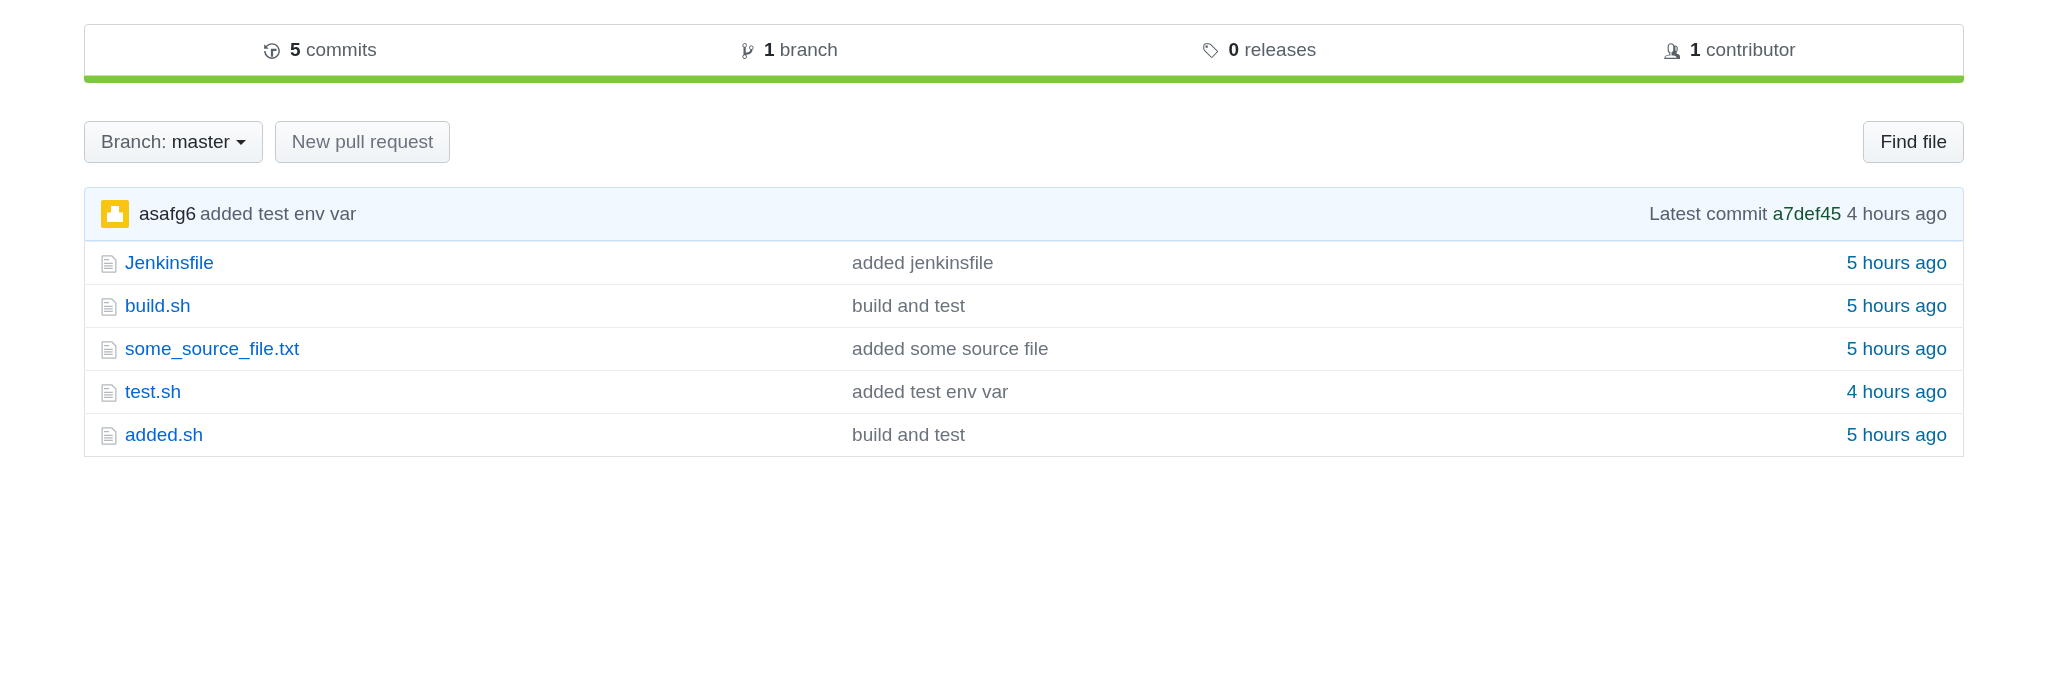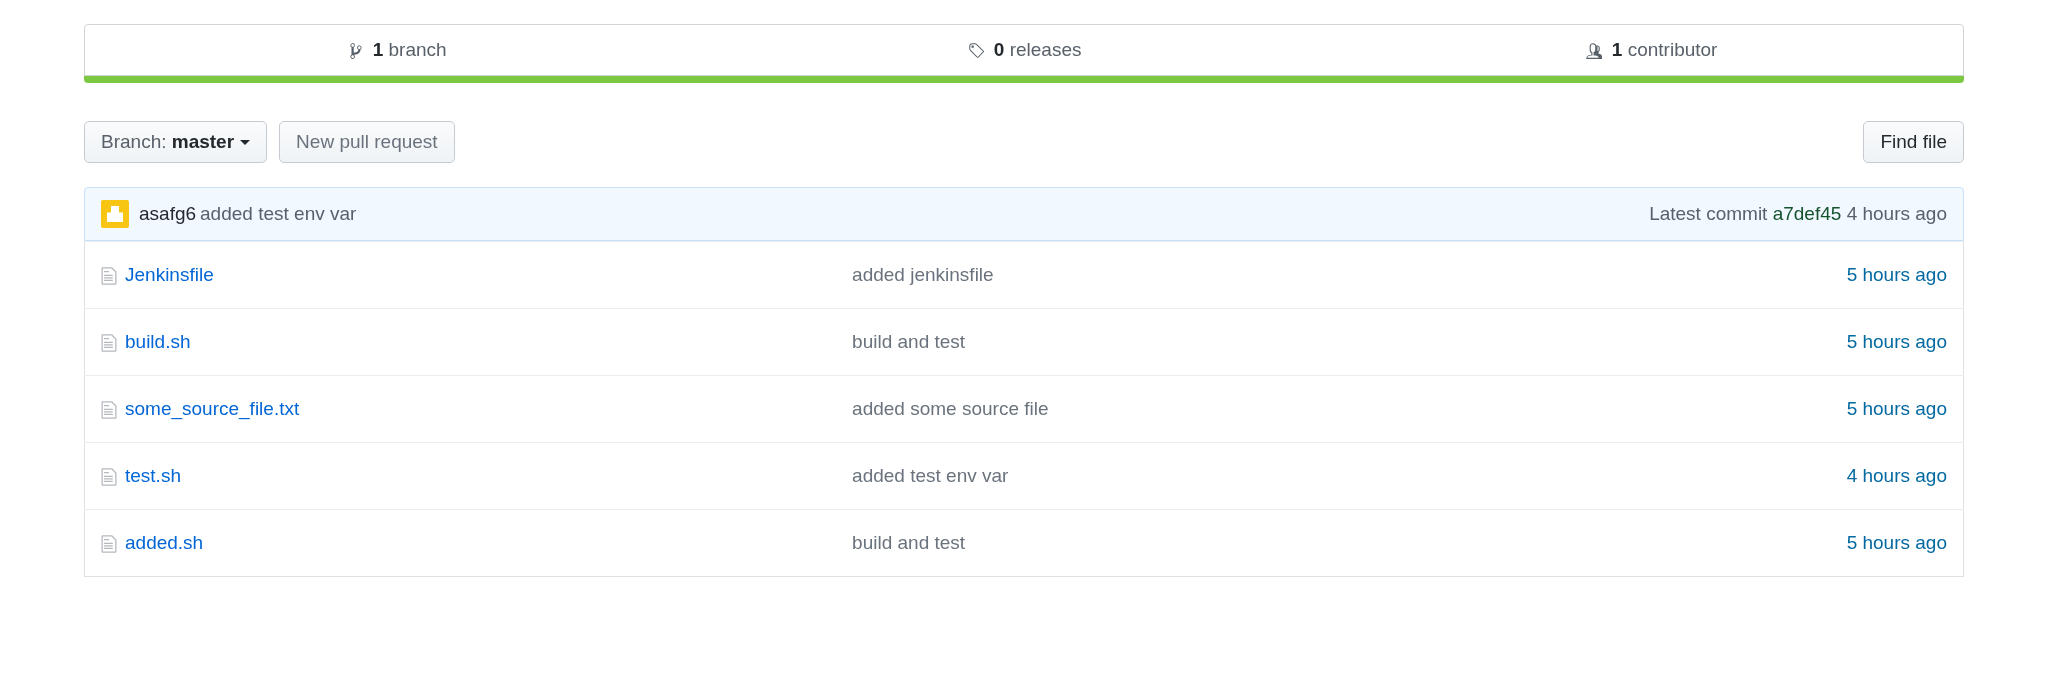--- a/index.html
+++ b/index.html
@@ -5,46 +5,53 @@
     * { margin:0; padding:0; box-sizing:border-box; }
     body { font-family:-apple-system,BlinkMacSystemFont,"Segoe UI",Helvetica,Arial,sans-serif; color:#24292e; background:#fff; padding:24px 84px; font-size:19px; }
     .stats-bar { display:flex; border:1px solid #d1d5da; border-radius:4px 4px 0 0; overflow:hidden; }
     .stat { flex:1; text-align:center; padding:14px 0; color:#586069; cursor:pointer; }
     .stat strong { color:#24292e; font-weight:600; }
     .stat-icon { display:inline-block; vertical-align:middle; margin-right:4px; fill:#586069; }
     .accent { height:7px; background:#7bc843; margin-bottom:38px; border-radius:0 0 4px 4px; }
     .toolbar { display:flex; align-items:center; margin-bottom:24px; }
     .btn { border:1px solid #c6cbd1; background:linear-gradient(#fafbfc,#eff3f6); padding:8px 16px; border-radius:5px; font-size:19px; color:#24292e; cursor:pointer; line-height:24px; }
     .branch-prefix { color:#586069; }
-    .branch-name { font-weight:700; }
+    .branch-name { font-weight:400; }
     .caret { display:inline-block; width:0; height:0; border-left:5px solid transparent; border-right:5px solid transparent; border-top:5px solid #24292e; margin-left:6px; vertical-align:middle; }
     .caret.white { border-top-color:#fff; }
     .btn-light { color:#6a737d; margin-left:12px; }
     .spacer { flex:1; }
     .btn-green { background:linear-gradient(#34d058,#28a745); color:#fff; font-weight:600; border:1px solid #24963e; margin-left:12px; }
     .commit-bar { border:1px solid #c8e1ff; background:#f1f8ff; border-radius:4px 4px 0 0; padding:12px 16px; display:flex; align-items:center; }
     .avatar { width:28px; height:28px; background:#f9c513; border-radius:2px; margin-right:10px; display:flex; align-items:center; justify-content:center; }
     .avatar::before { content:""; width:16px; height:16px; background:#fff; clip-path:polygon(25% 0,75% 0,75% 40%,100% 40%,100% 100%,0 100%,0 40%,25% 40%); }
     .commit-bar .user { font-weight:400; }
     .commit-bar .msg { color:#586069; margin-left:4px; }
     .commit-meta { margin-left:auto; color:#586069; }
     .commit-meta code { color:#14532d; font-family:inherit; }
     table { width:100%; border-collapse:collapse; border:1px solid #dfe2e5; border-top:none; border-radius:0 0 4px 4px; }
     tr { border-top:1px solid #eaecef; }
-    td { padding:22px 16px; vertical-align:middle; white-space:nowrap; }
+    td { padding:10px 16px; vertical-align:middle; white-space:nowrap; }
     td.name { width:40%; }
     td.name a { color:#0366d6; text-decoration:none; }
     td.msg { width:45%; color:#6a737d; }
     td.age { text-align:right; color:#0369a1; }
     .file-icon { display:inline-block; vertical-align:middle; margin-right:8px; fill:#6a737d80; }
   </style>
 </head>
 <body>
 
 <div class="stats-bar">
+  <div class="stat">
+    <svg class="stat-icon" width="18" height="18" viewBox="0 0 14 16">
+        <path d="M8 13H6V6h5v2H8v5zM7 1C4.81 1 2.87 2.02 1.59 3.59L0 2v4h4L2.5 4.5C3.55 3.17 5.17 2.3 7 2.3c3.14 0 5.7 2.56 5.7 5.7s-2.56 5.7-5.7 5.7A5.71 5.71 0 0 1 1.3 8H0c0 3.86 3.14 7 7 7s7-3.14 7-7-3.14-7-7-7z"></path>
+      </svg>
+    <strong>5</strong>
+    <span>commits</span>
+  </div>
   <div class="stat">
     <svg class="stat-icon" width="14" height="18" viewBox="0 0 10 16">
         <path d="M10 5c0-1.11-.89-2-2-2a1.993 1.993 0 0 0-1 3.72v.3c-.02.52-.23.98-.63 1.38-.4.4-.86.61-1.38.63-.83.02-1.48.16-2 .45V4.72a1.993 1.993 0 0 0-1-3.72C.88 1 0 1.89 0 3a2 2 0 0 0 1 1.72v6.56c-.59.35-1 .99-1 1.72 0 1.11.89 2 2 2 1.11 0 2-.89 2-2 0-.53-.2-1-.53-1.36.09-.06.48-.41.59-.47.25-.11.56-.17.94-.17 1.05-.05 1.95-.45 2.75-1.25S8.95 7.77 9 6.73h-.02A1.99 1.99 0 0 0 10 5zM2 1.8c.66 0 1.2.55 1.2 1.2 0 .65-.55 1.2-1.2 1.2C1.35 4.2.8 3.65.8 3c0-.65.55-1.2 1.2-1.2zm0 12.41c-.66 0-1.2-.55-1.2-1.2 0-.65.55-1.2 1.2-1.2.65 0 1.2.55 1.2 1.2 0 .65-.55 1.2-1.2 1.2zM8 6.21c-.66 0-1.2-.55-1.2-1.2 0-.65.55-1.2 1.2-1.2.65 0 1.2.55 1.2 1.2 0 .65-.55 1.2-1.2 1.2z"></path>
       </svg>
     <strong>1</strong>
     <span>branch</span>
   </div>
   <div class="stat">
     <svg class="stat-icon" width="18" height="18" viewBox="0 0 14 16">
         <path d="M7.73 1.73C7.26 1.26 6.62 1 5.96 1H3.5C2.13 1 1 2.13 1 3.5v2.47c0 .66.27 1.3.73 1.77l6.06 6.06c.39.39 1.02.39 1.41 0l4.59-4.59a.996.996 0 0 0 0-1.41L7.73 1.73zM2.38 7.09c-.31-.3-.47-.7-.47-1.13V3.5c0-.88.72-1.59 1.59-1.59h2.47c.42 0 .82.16 1.13.47l6.14 6.13-4.73 4.73-6.13-6.15zM3.01 3h2v2H3V3h.01z"></path>

